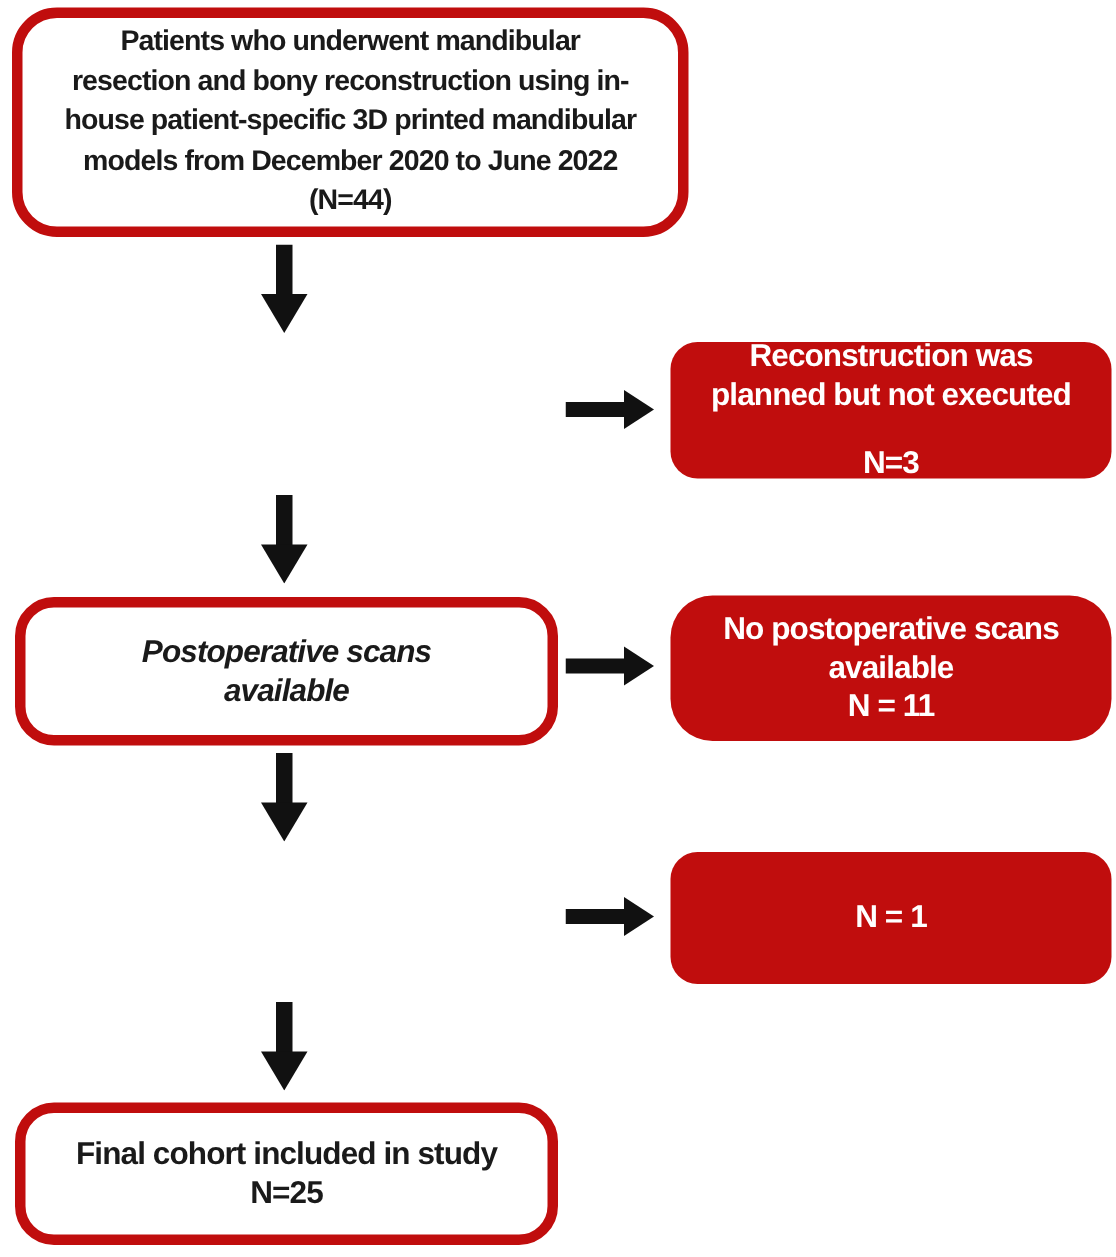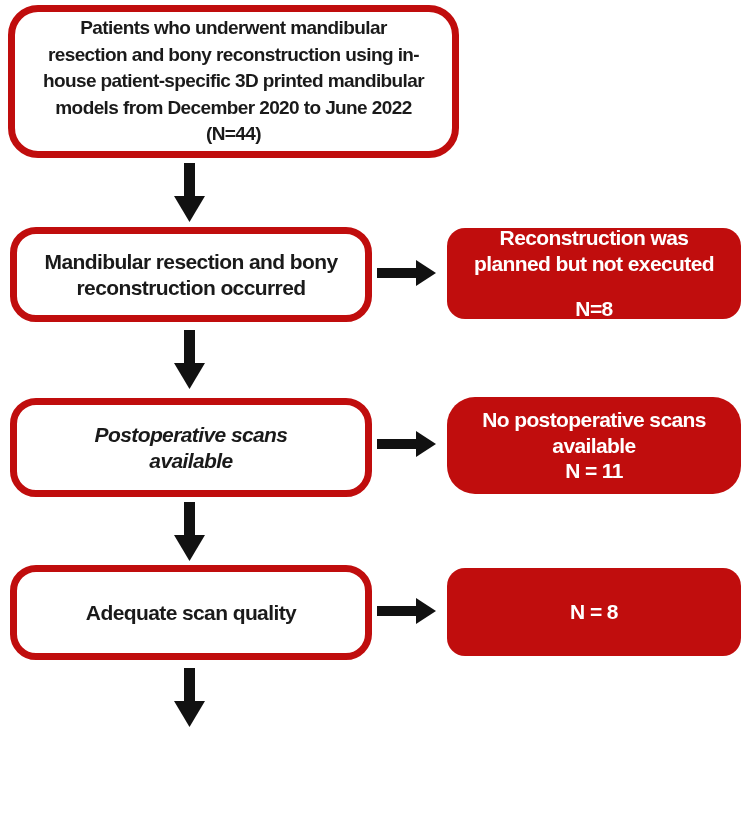--- a/index.html
+++ b/index.html
@@ -80,34 +80,30 @@
 house patient-specific 3D printed mandibular
 models from December 2020 to June 2022
 (N=44)</div>
   </div>
 
   <svg class="arrow pos-a1" width="33" height="59" fill="#111111">
     <rect x="11" y="0" width="11" height="35"></rect>
     <polygon points="1,33 32,33 16.5,59"></polygon>
   </svg>
 
-  <div class="white-box pos-b2">
-    <div class="box-text">Mandibular resection and bony
-reconstruction occurred</div>
-  </div>
 
   <svg class="arrow pos-h2" width="59" height="30" fill="#111111">
     <rect x="0" y="10" width="40" height="10"></rect>
     <polygon points="39,2 59,15 39,28"></polygon>
   </svg>
 
   <div class="red-box pos-r2">
     <div class="box-text">Reconstruction was
 planned but not executed</div>
-    <div class="box-text">N=8</div>
+    <div class="box-text">N=3</div>
   </div>
 
   <svg class="arrow pos-a2" width="33" height="59" fill="#111111">
     <rect x="11" y="0" width="11" height="35"></rect>
     <polygon points="1,33 32,33 16.5,59"></polygon>
   </svg>
 
   <div class="white-box pos-b3">
     <div class="box-text">Postoperative scans
 available</div>
@@ -122,32 +118,33 @@
     <div class="box-text">No postoperative scans
 available</div>
     <div class="box-text">N = 11</div>
   </div>
 
   <svg class="arrow pos-a3" width="33" height="59" fill="#111111">
     <rect x="11" y="0" width="11" height="35"></rect>
     <polygon points="1,33 32,33 16.5,59"></polygon>
   </svg>
 
-  <div class="white-box pos-b4">
-    <div class="box-text">Adequate scan quality</div>
-  </div>
 
   <svg class="arrow pos-h4" width="59" height="30" fill="#111111">
     <rect x="0" y="10" width="40" height="10"></rect>
     <polygon points="39,2 59,15 39,28"></polygon>
   </svg>
 
   <div class="red-box pos-r4">
-    <div class="box-text">N = 8</div>
+    <div class="box-text">N = 1</div>
   </div>
 
   <svg class="arrow pos-a4" width="33" height="59" fill="#111111">
     <rect x="11" y="0" width="11" height="35"></rect>
     <polygon points="1,33 32,33 16.5,59"></polygon>
   </svg>
 
+  <div class="white-box pos-b5">
+    <div class="box-text">Final cohort included in study</div>
+    <div class="box-text">N=25</div>
+  </div>
 
 </div>
 
 </body></html>

